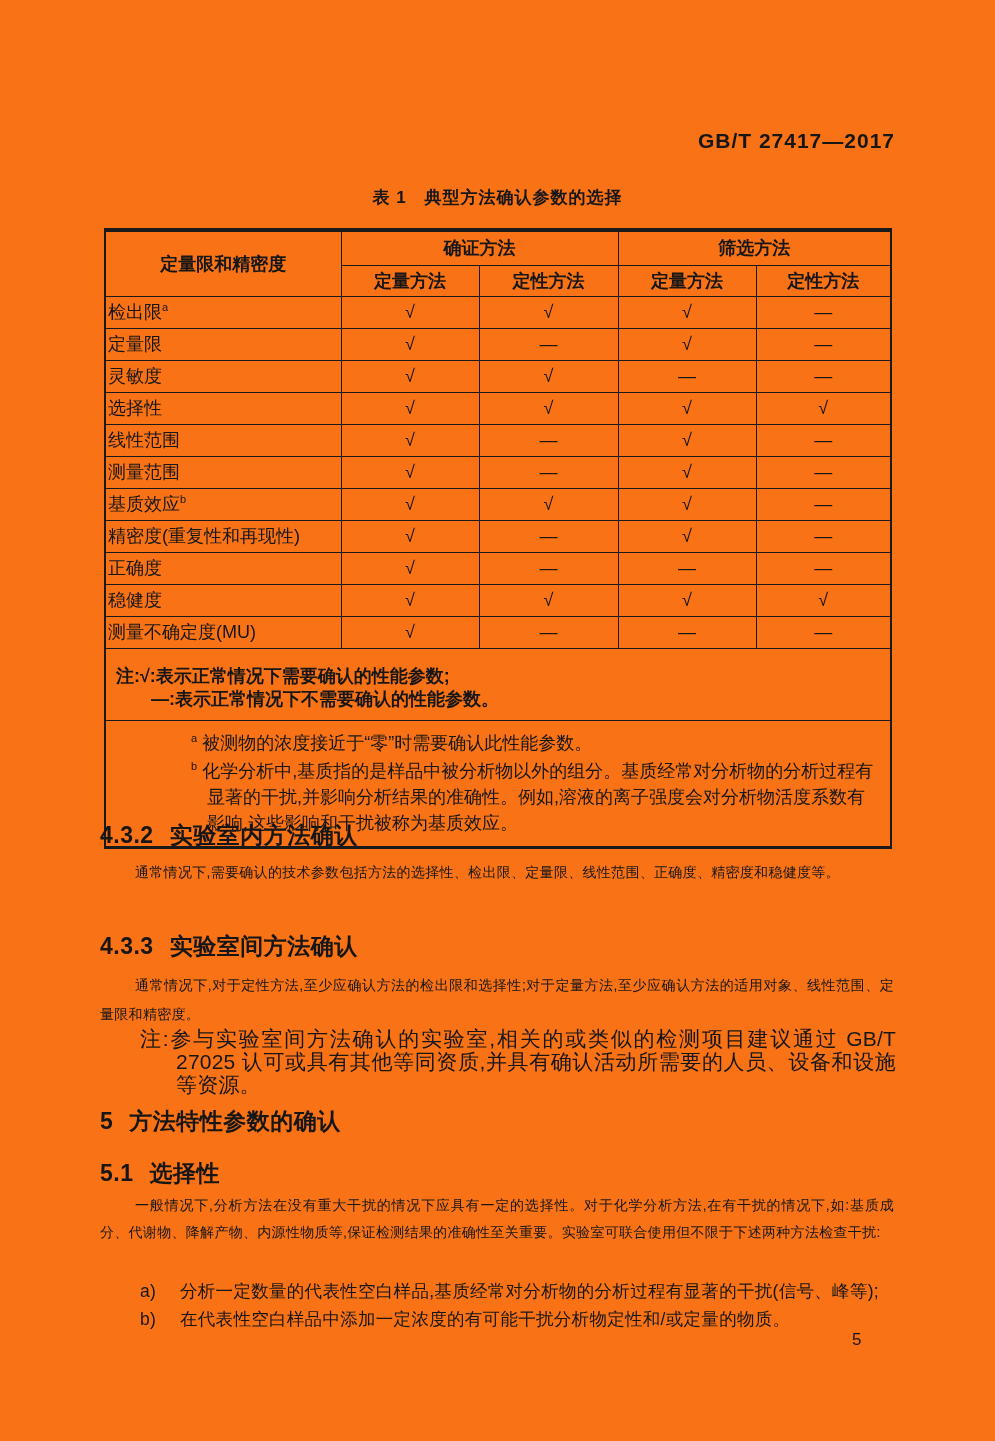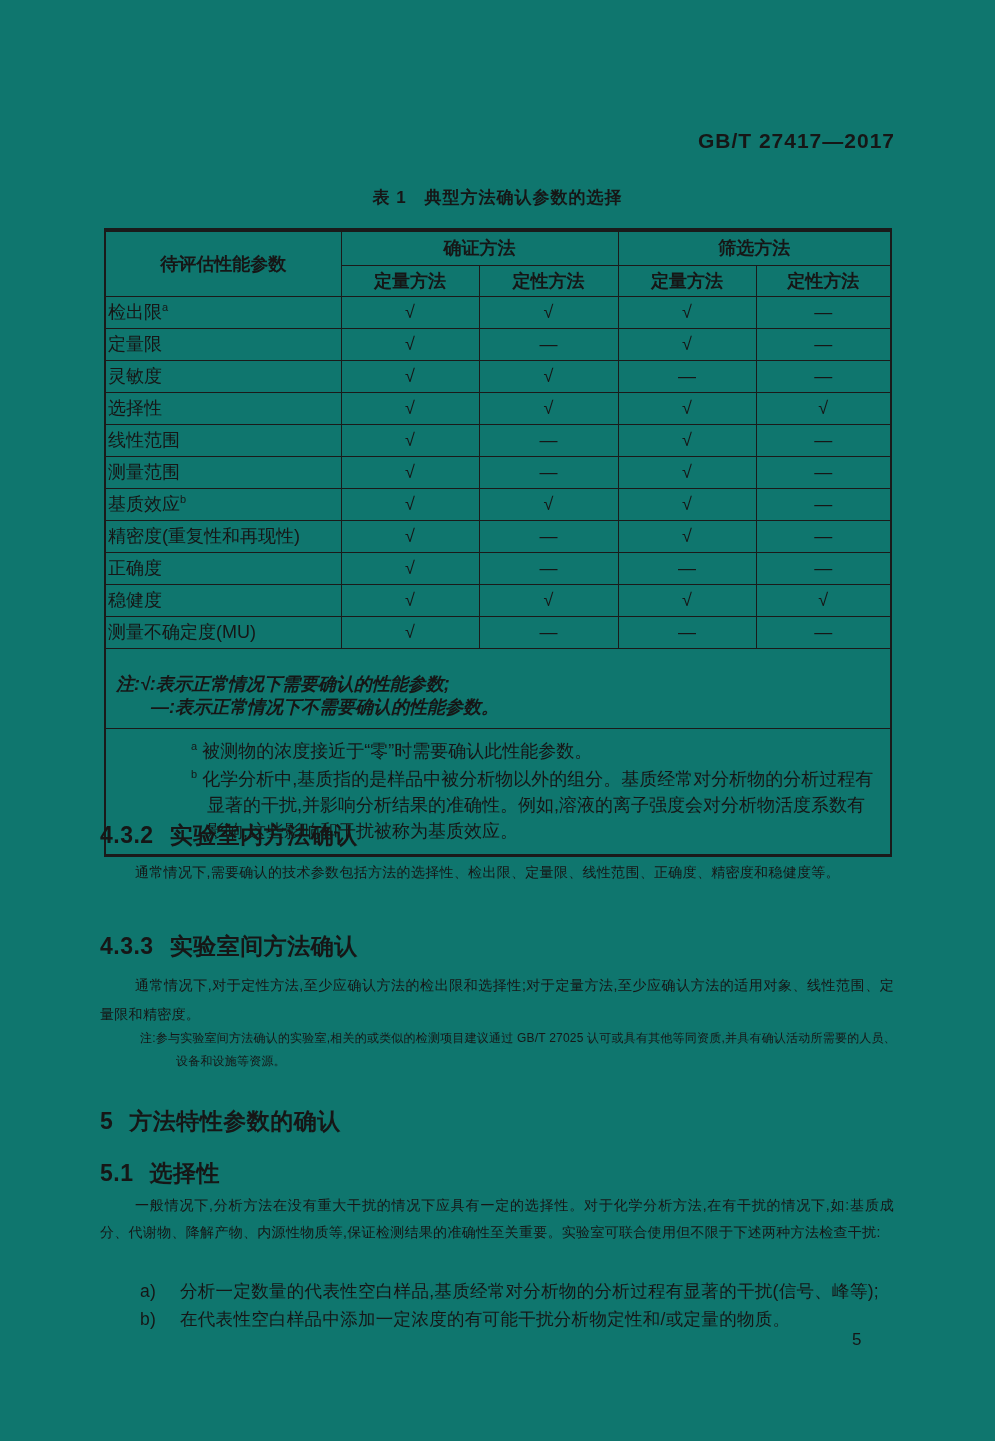--- a/index.html
+++ b/index.html
@@ -2,21 +2,21 @@
 <html><head>
 <meta charset="utf-8">
 <style>
   * { margin: 0; padding: 0; box-sizing: border-box; }
   html, body { background: #e8e8e8; }
   .page {
     position: relative;
     width: 995px;
     height: 1441px;
     margin: 0 auto;
-    background: #0f766e;
+    background: #f97316;
     color: #161616;
     font-family: "Liberation Sans", sans-serif;
     overflow: hidden;
   }
   .doc-code {
     position: absolute;
     top: 129px;
     right: 100px;
     font-size: 21px;
     font-weight: bold;
@@ -57,25 +57,24 @@
     height: 32px;
     font-size: 18px;
   }
   td.mark-cell {
     text-align: center;
     height: 32px;
     font-size: 17px;
   }
   sup.fn-mark { font-size: 11px; line-height: 0; }
   td.note-cell {
-    padding: 24px 10px 9px 10px;
+    padding: 16px 10px 9px 10px;
     font-size: 16.5px;
     line-height: 23px;
     font-weight: bold;
-    font-style: italic;
   }
   td.note-cell .note-l2 { padding-left: 35px; }
   td.fnotes-cell {
     padding: 9px 14px 10px 40px;
     font-size: 16.5px;
     line-height: 26px;
     font-weight: normal;
   }
   .fnote { padding-left: 16px; text-indent: -16px; margin-left: 45px; }
   .fnote + .fnote { margin-top: 2px; }
@@ -94,21 +93,21 @@
     font-size: 14px;
     line-height: 29px;
     text-align: justify;
     text-indent: 35px;
     letter-spacing: 0.3px;
   }
   .smallnote {
     position: absolute;
     left: 140px;
     width: 756px;
-    font-size: 12px;
+    font-size: 21px;
     line-height: 23px;
     text-align: justify;
     padding-left: 36px;
     text-indent: -36px;
     letter-spacing: 0.2px;
   }
   .list-item {
     position: absolute;
     left: 140px;
     width: 754px;
@@ -135,21 +134,21 @@
   <table class="params">
     <colgroup>
       <col style="width:236px">
         <col style="width:138px">
         <col style="width:139px">
         <col style="width:138px">
         <col style="width:135px">
     </colgroup>
     <tbody>
         <tr class="h-group">
-      <th rowspan="2">待评估性能参数</th>
+      <th rowspan="2">定量限和精密度</th>
       <th colspan="2">确证方法</th>
       <th colspan="2">筛选方法</th>
     </tr>
     <tr class="h-sub">
       <th>定量方法</th>
       <th>定性方法</th>
       <th>定量方法</th>
       <th>定性方法</th>
     </tr>
 

